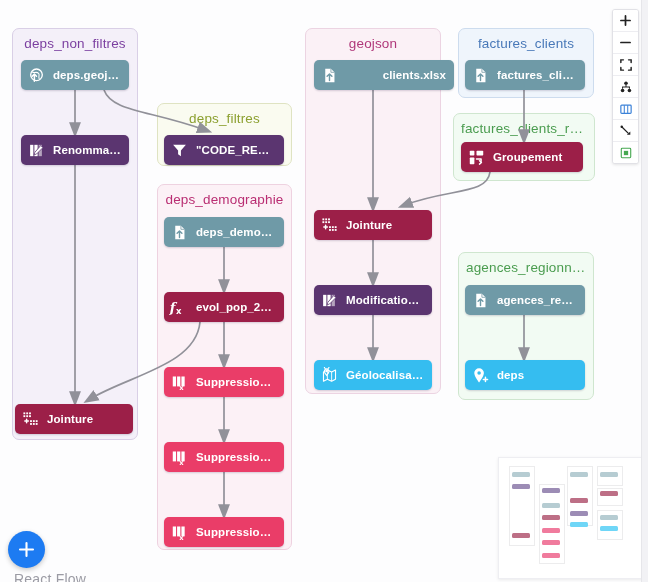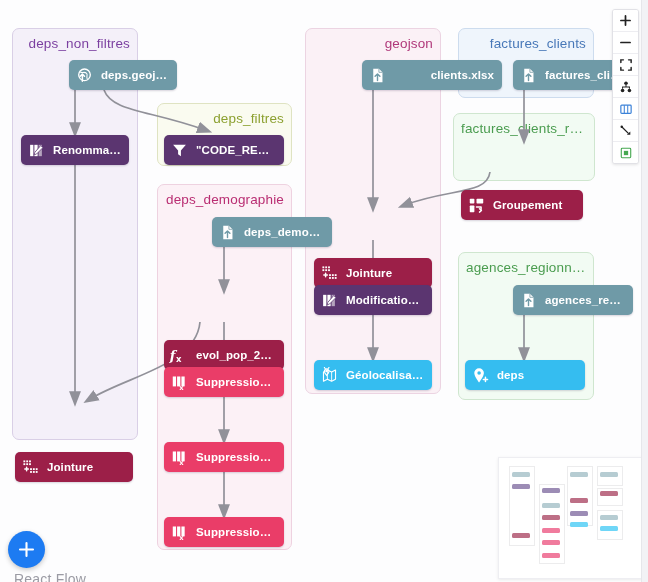--- a/index.html
+++ b/index.html
@@ -21,21 +21,21 @@
   
   .group {
     position: absolute;
     border-radius: 7px;
     box-sizing: border-box;
     border: 1px solid rgba(150,150,170,0.35);
   }
   .group-title {
     position: absolute;
     top: 7px; left: 0; right: 0;
-    text-align: right;
+    text-align: center;
     font-size: 13.5px;
     letter-spacing: 0.15px;
     white-space: nowrap;
     overflow: hidden;
     text-overflow: ellipsis;
     padding: 0 7px;
     box-sizing: border-box;
   }
   .g-purple { background: rgba(241,236,247,0.80); border-color: #d9cfe6; }
   .g-purple > .group-title { color: #7b3fa0; }
@@ -70,23 +70,23 @@
     flex: 1 1 auto;
     font-size: 11.5px;
     font-weight: 600;
     letter-spacing: 0.1px;
     white-space: nowrap;
     overflow: hidden;
     text-overflow: ellipsis;
     padding-right: 8px;
     padding-left: 2px;
   }
-  .n-teal    { background: #6f9aa7; margin-left: 48px; }
+  .n-teal    { background: #6f9aa7; }
   .n-purple  { background: #5b3570; }
-  .n-crimson { background: #9c1f48; margin-top: 48px; }
+  .n-crimson { background: #9c1f48; }
   .n-pink    { background: #ea3d68; }
   .n-cyan    { background: #35bdf0; }
 
   
   #edges { position: absolute; left: 0; top: 0; width: 648px; height: 582px; pointer-events: none; }
 
   
   #controls {
     position: absolute;
     right: 9px; top: 9px;

